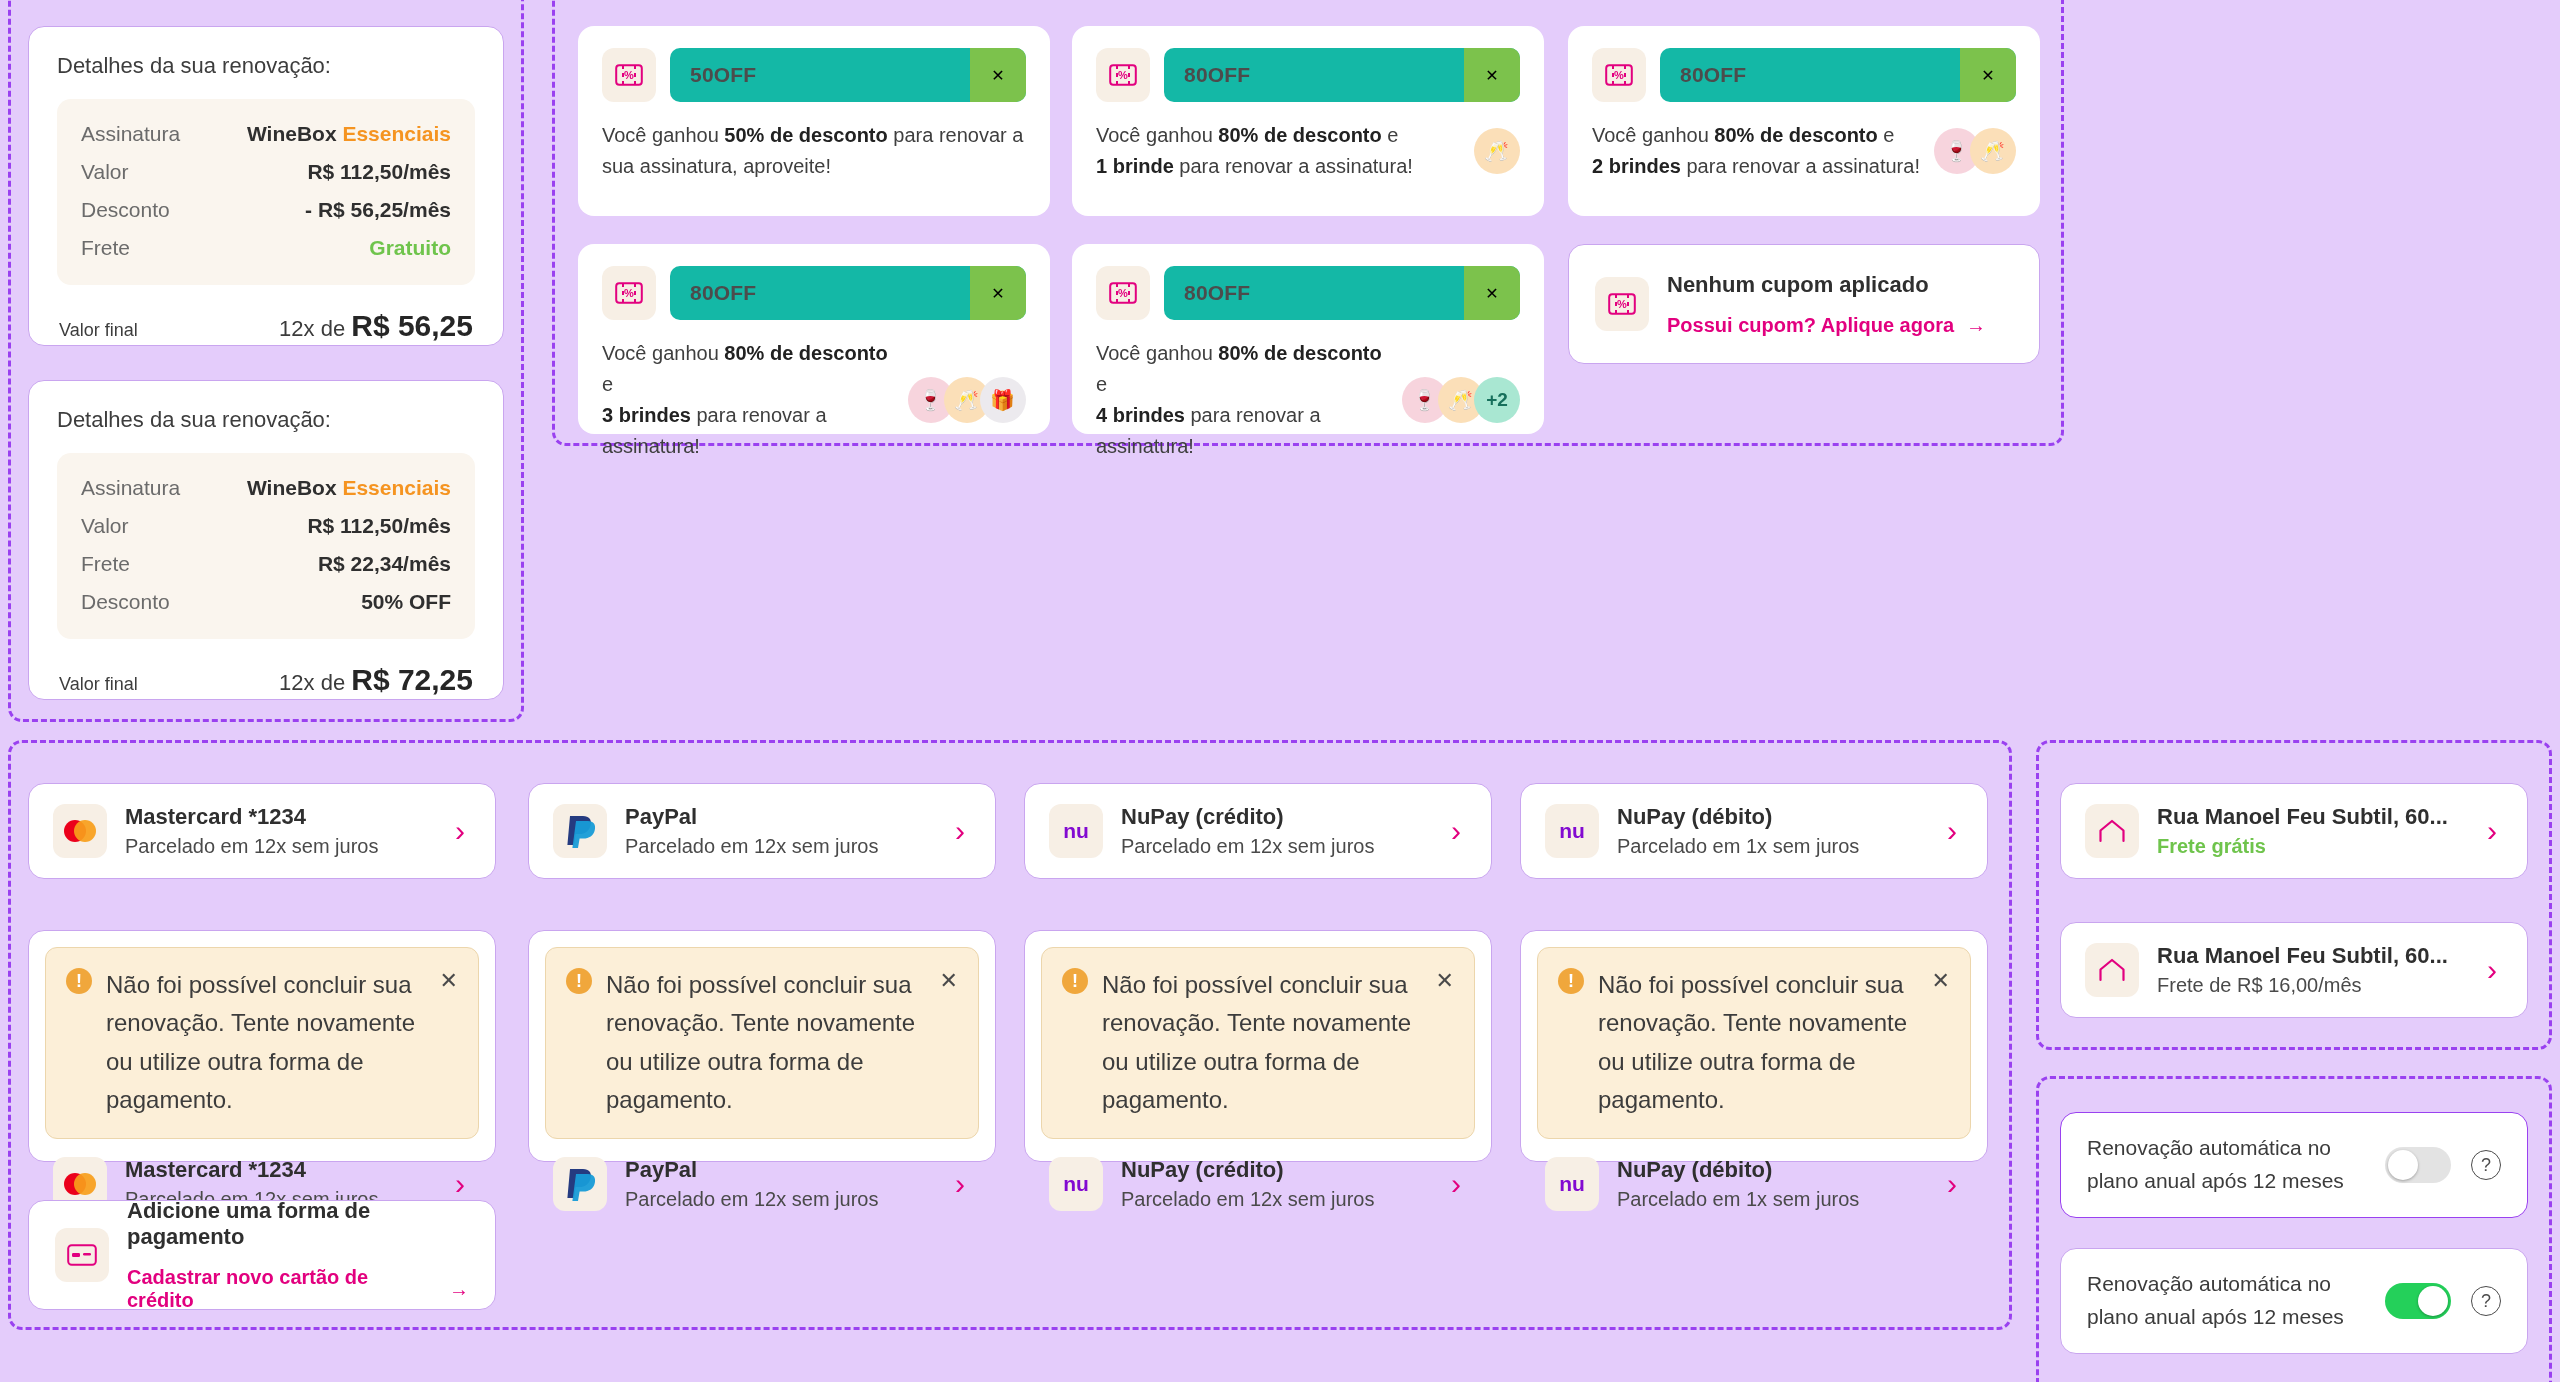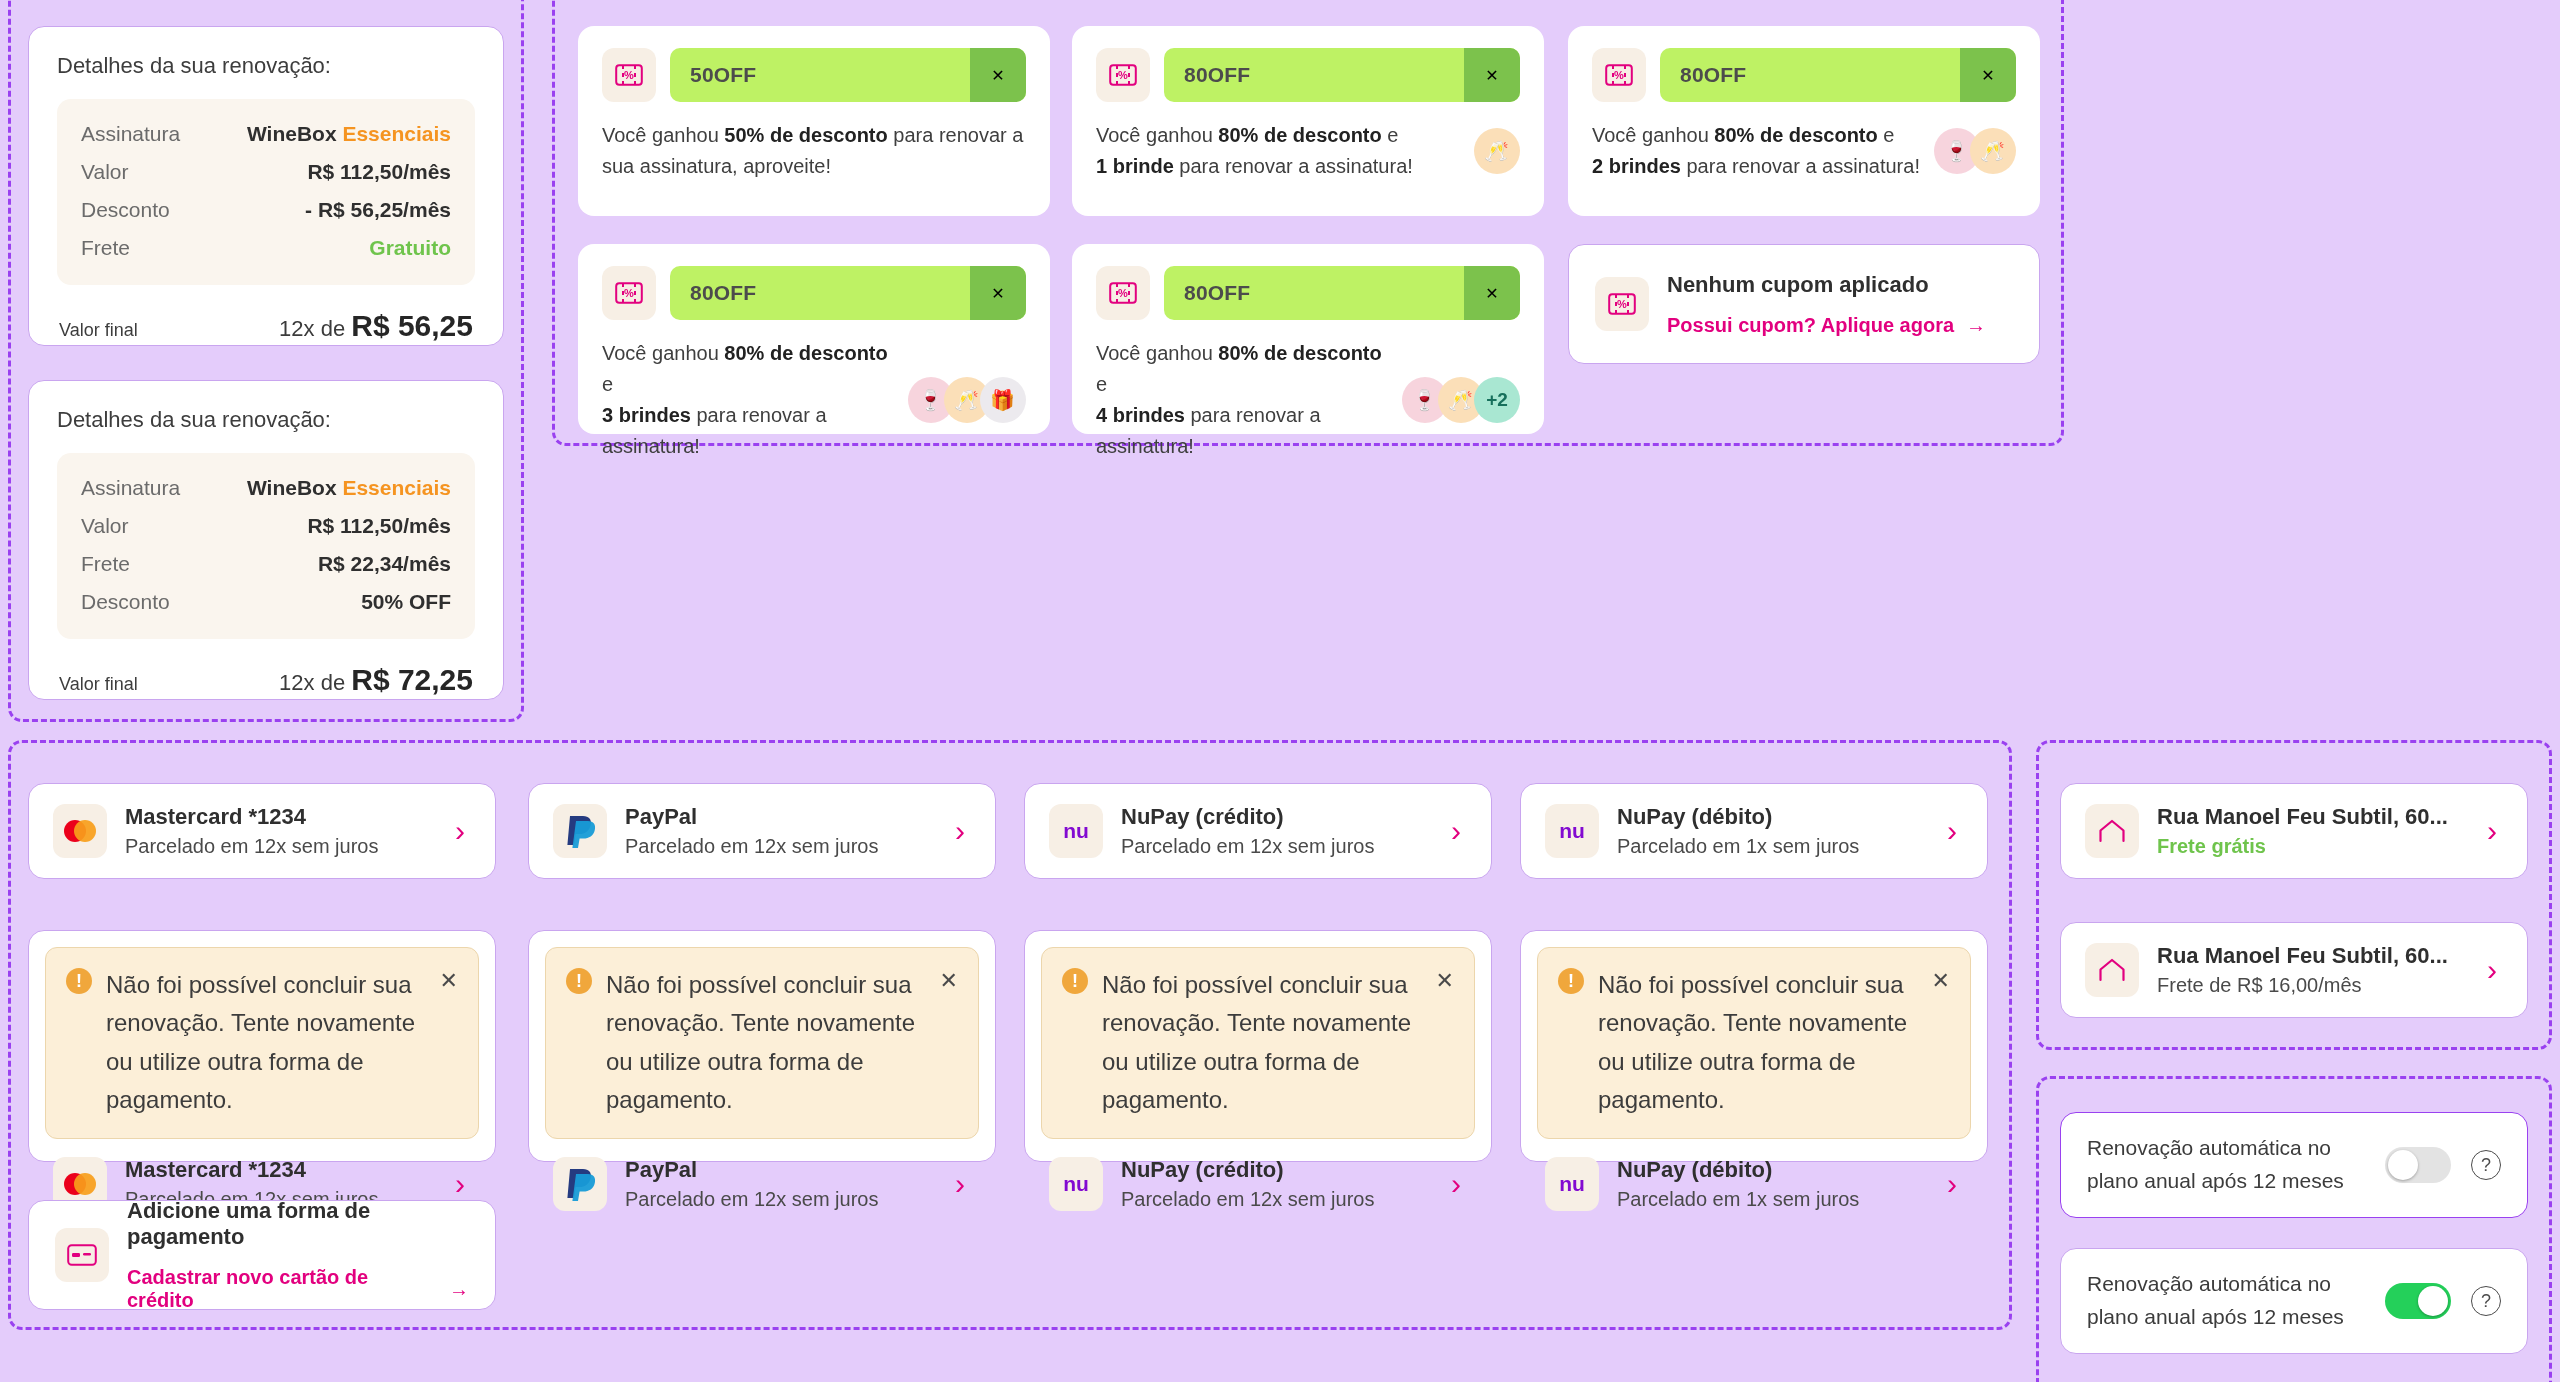--- a/index.html
+++ b/index.html
@@ -54,21 +54,21 @@
   
   .coupon { padding: 22px 24px 20px 24px; }
   .coupon-top { display: flex; align-items: center; gap: 14px; }
   .tickicon {
     width: 54px; height: 54px; flex: none;
     background: #f7efe5; border-radius: 12px;
     display: flex; align-items: center; justify-content: center;
   }
   .pill {
     flex: 1; height: 54px;
-    background: #bef264; border-radius: 10px;
+    background: #14b8a6; border-radius: 10px;
     display: flex; align-items: center; overflow: hidden;
   }
   .pill .code {
     flex: 1; padding-left: 20px;
     font-size: 21px; font-weight: bold; color: #4c4c4c;
     letter-spacing: .2px;
   }
   .pill .xbtn {
     width: 56px; height: 54px; flex: none;
     background: #7cc24c;

